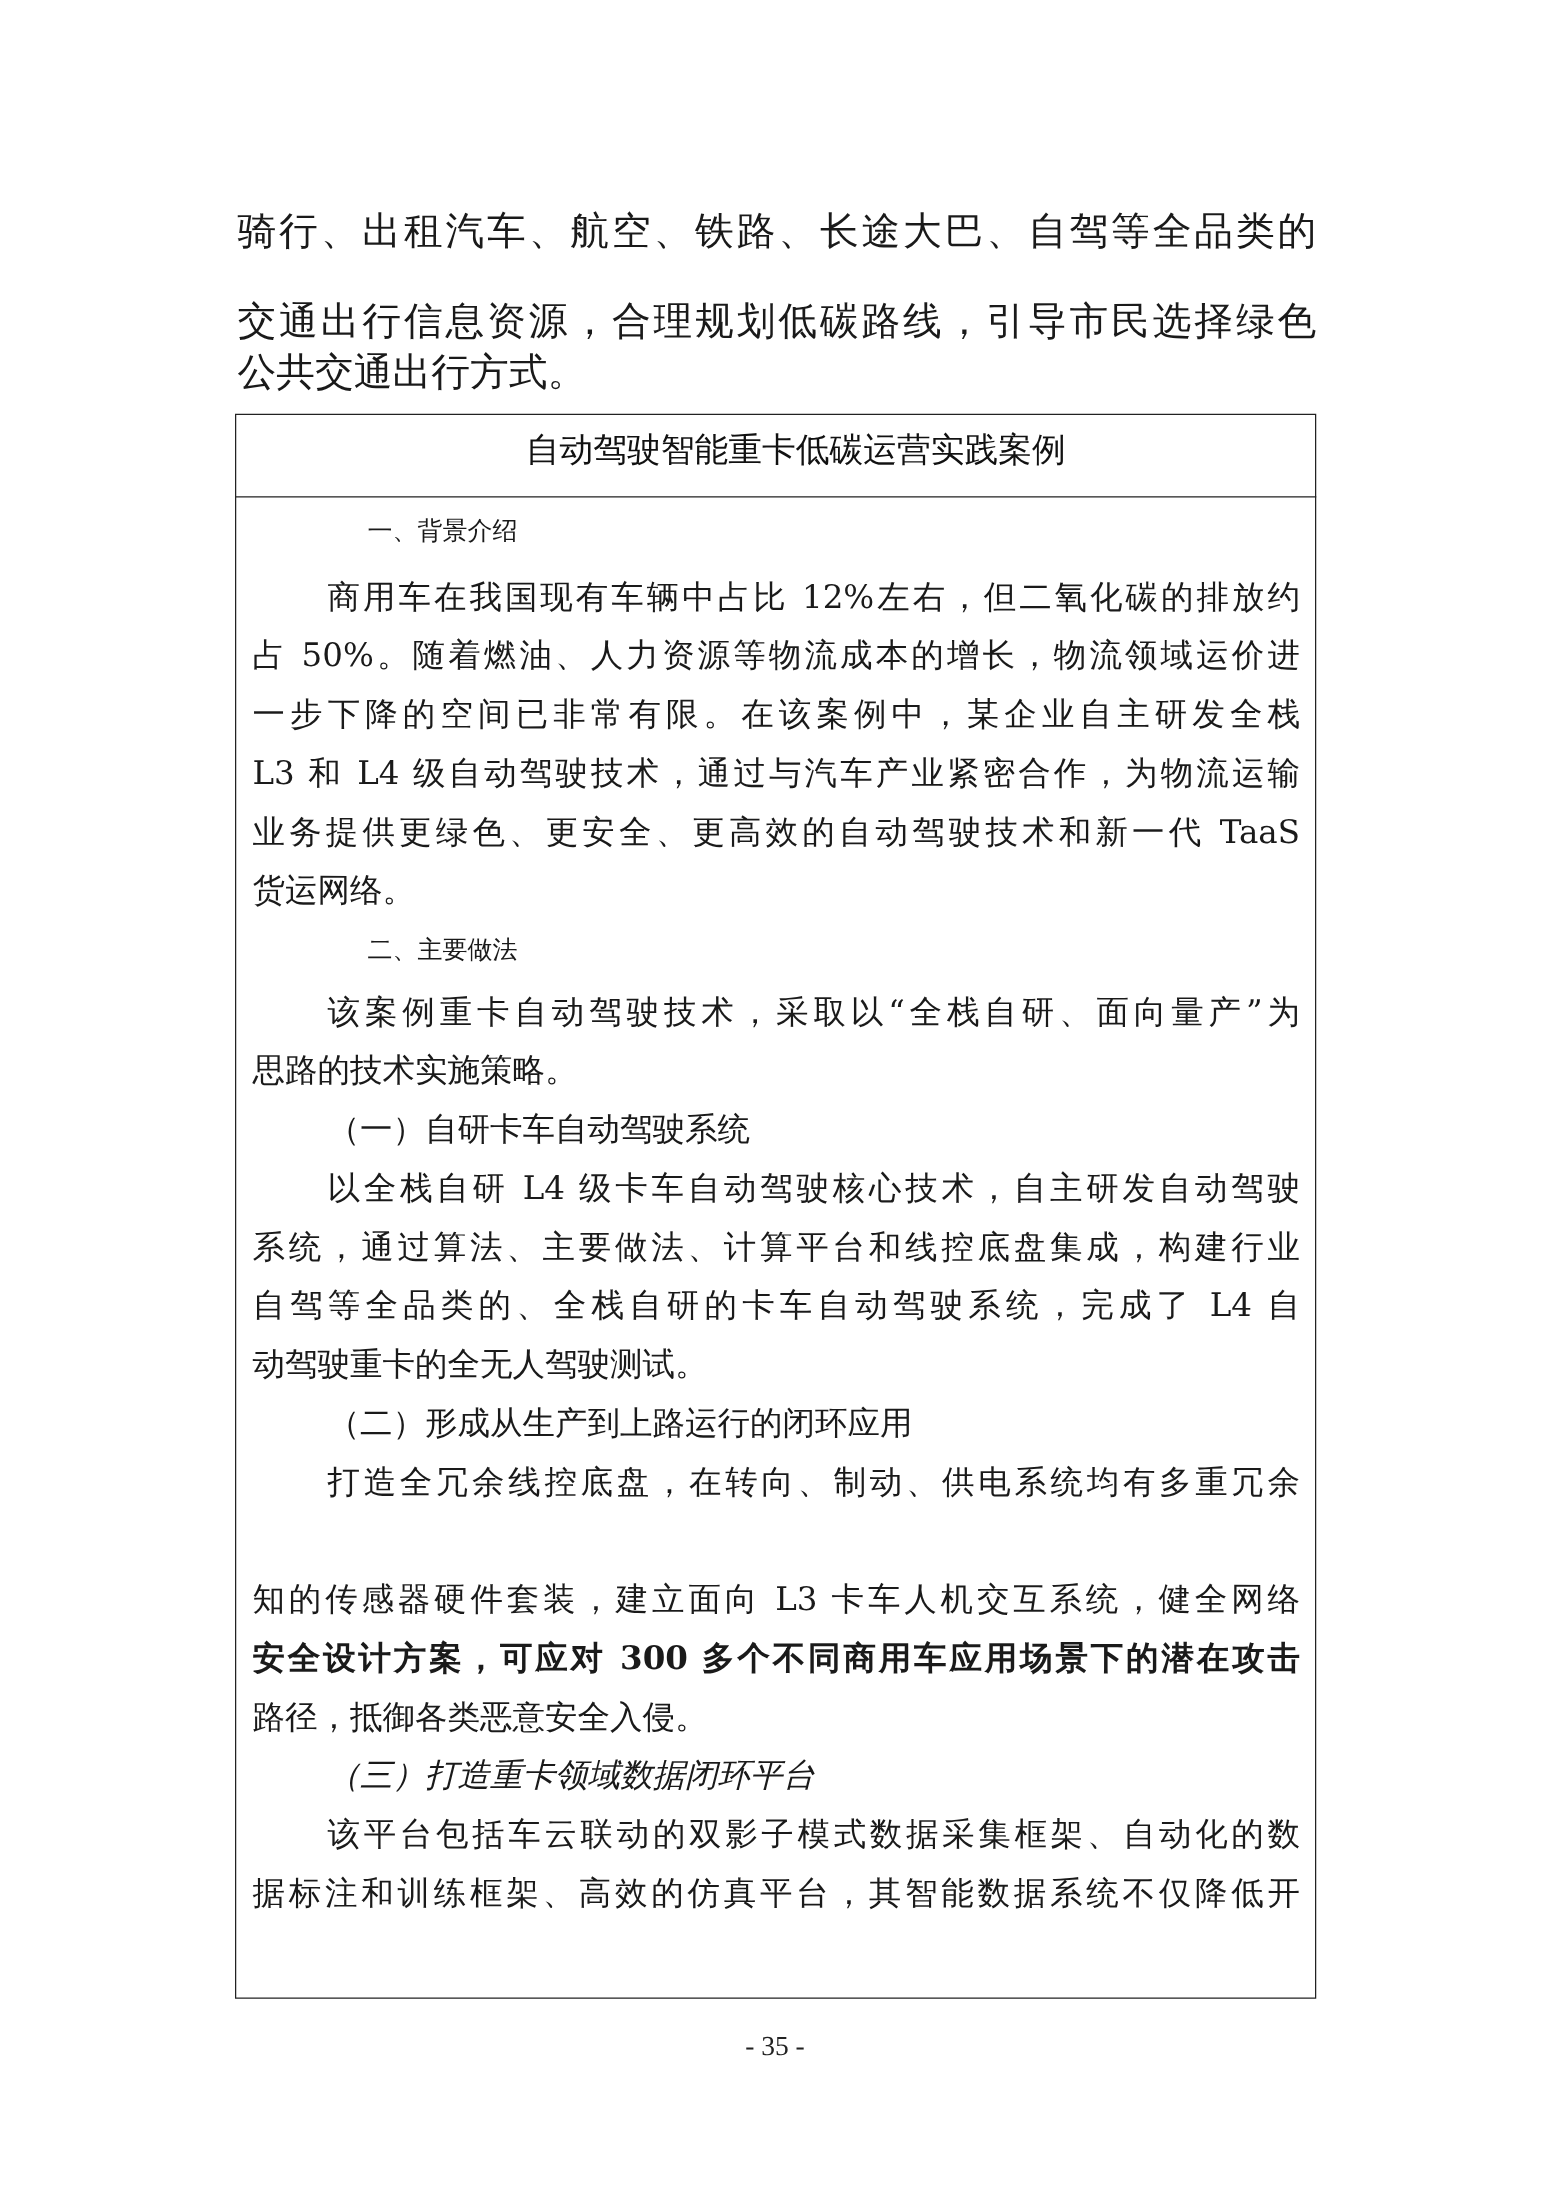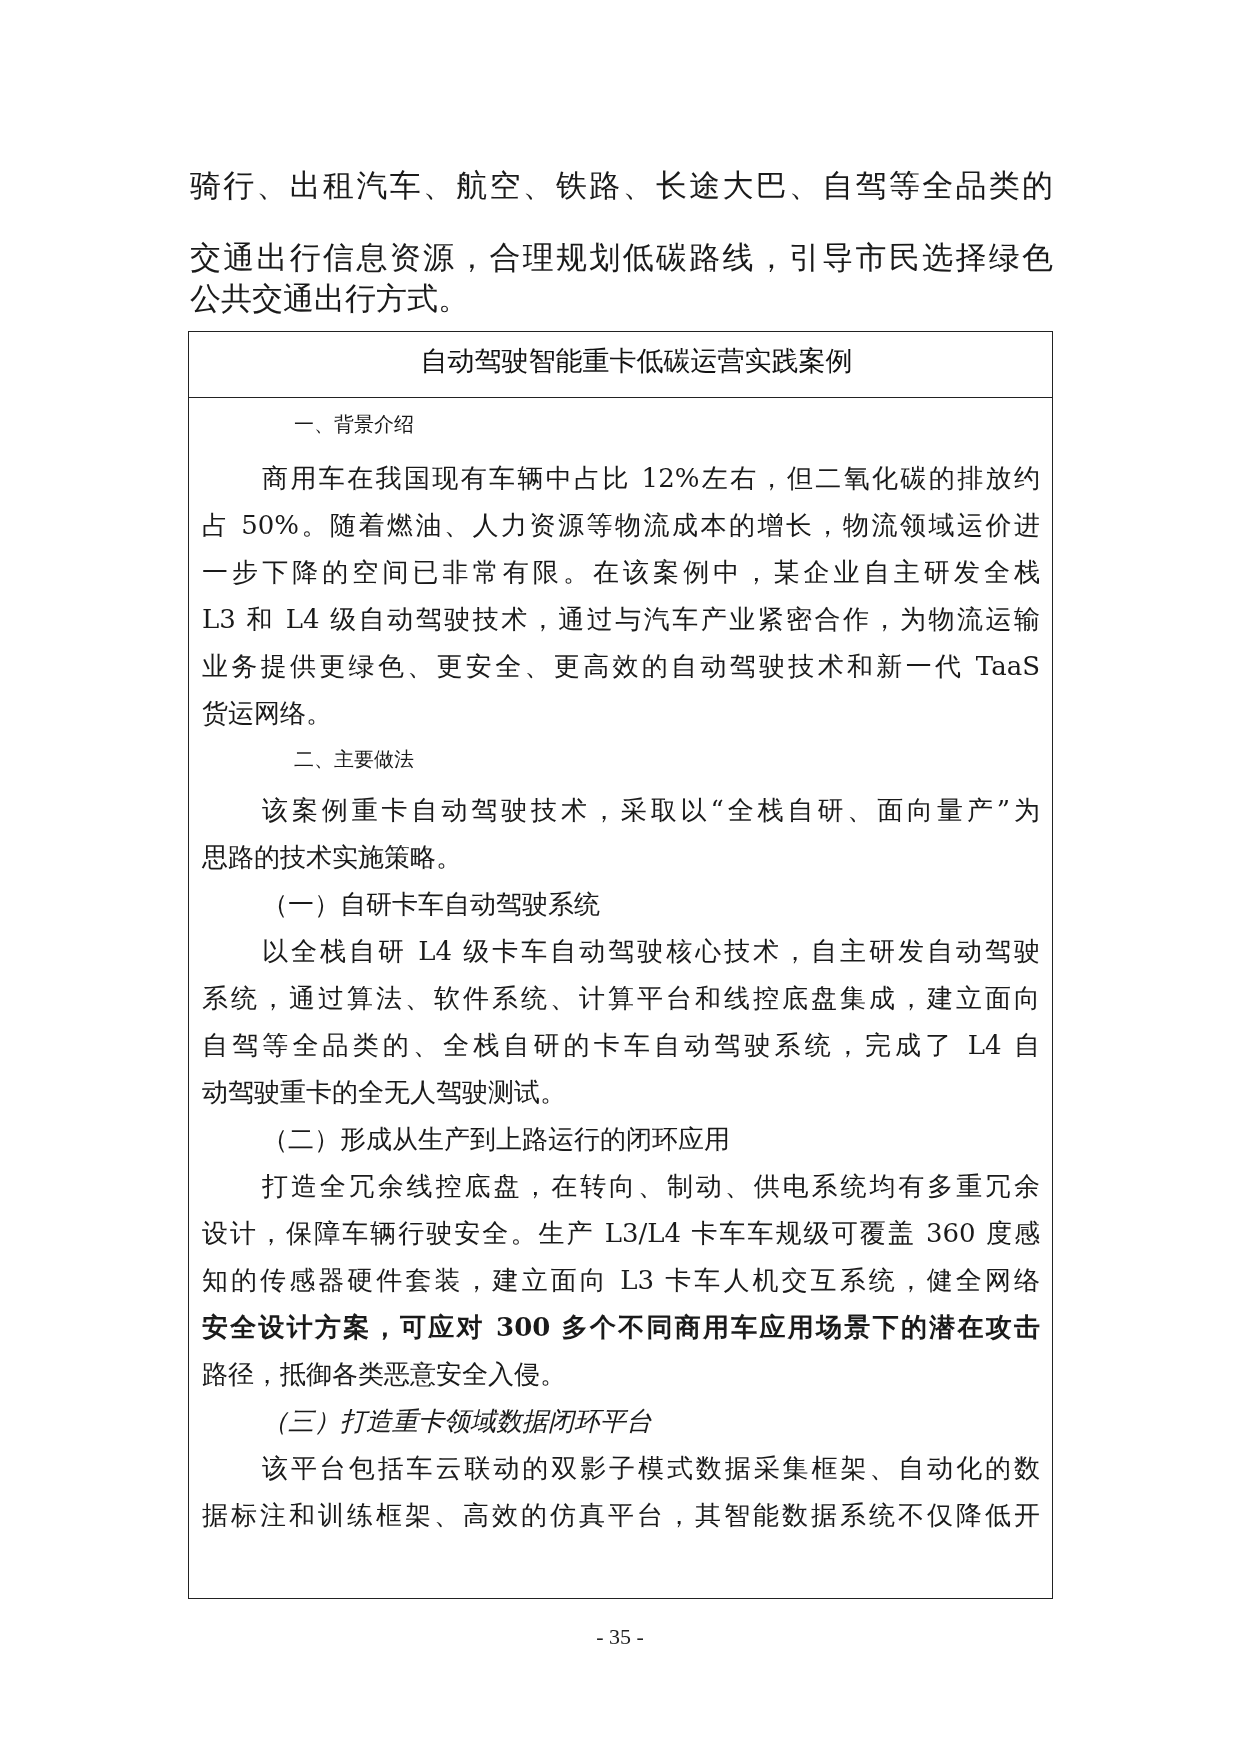--- a/index.html
+++ b/index.html
@@ -64,27 +64,26 @@
   <div class="line body-line full" style="top:606px;">L3 和 L4 级自动驾驶技术，通过与汽车产业紧密合作，为物流运输</div>
   <div class="line body-line full" style="top:653px;">业务提供更绿色、更安全、更高效的自动驾驶技术和新一代 TaaS</div>
   <div class="line body-line full lastline" style="top:700px;">货运网络。</div>
 
   <div class="line heading" style="top:749px;">二、主要做法</div>
   <div class="line body-line indent" style="top:797px;">该案例重卡自动驾驶技术，采取以“全栈自研、面向量产”为</div>
   <div class="line body-line full lastline" style="top:844px;">思路的技术实施策略。</div>
 
   <div class="line body-line sub" style="top:891px;">（一）自研卡车自动驾驶系统</div>
   <div class="line body-line indent" style="top:938px;">以全栈自研 L4 级卡车自动驾驶核心技术，自主研发自动驾驶</div>
-  <div class="line body-line full" style="top:985px;">系统，通过算法、软件系统、计算平台和线控底盘集成，建立面向</div>
+  <div class="line body-line full" style="top:985px;">系统，通过算法、主要做法、计算平台和线控底盘集成，构建行业</div>
   <div class="line body-line full" style="top:1032px;">自驾等全品类的、全栈自研的卡车自动驾驶系统，完成了 L4 自</div>
   <div class="line body-line full lastline" style="top:1079px;">动驾驶重卡的全无人驾驶测试。</div>
 
   <div class="line body-line sub" style="top:1126px;">（二）形成从生产到上路运行的闭环应用</div>
   <div class="line body-line indent" style="top:1173px;">打造全冗余线控底盘，在转向、制动、供电系统均有多重冗余</div>
-  <div class="line body-line full" style="top:1220px;">设计，保障车辆行驶安全。生产 L3/L4 卡车车规级可覆盖 360 度感</div>
   <div class="line body-line full" style="top:1267px;">知的传感器硬件套装，建立面向 L3 卡车人机交互系统，健全网络</div>
   <div class="line body-line full" style="top:1314px;font-weight:bold;">安全设计方案，可应对 300 多个不同商用车应用场景下的潜在攻击</div>
   <div class="line body-line full lastline" style="top:1361px;">路径，抵御各类恶意安全入侵。</div>
 
   <div class="line body-line sub" style="top:1408px;font-style:italic;">（三）打造重卡领域数据闭环平台</div>
   <div class="line body-line indent" style="top:1455px;">该平台包括车云联动的双影子模式数据采集框架、自动化的数</div>
   <div class="line body-line full" style="top:1502px;">据标注和训练框架、高效的仿真平台，其智能数据系统不仅降低开</div>
 
   <div class="page-number">- 35 -</div>
 </div>

